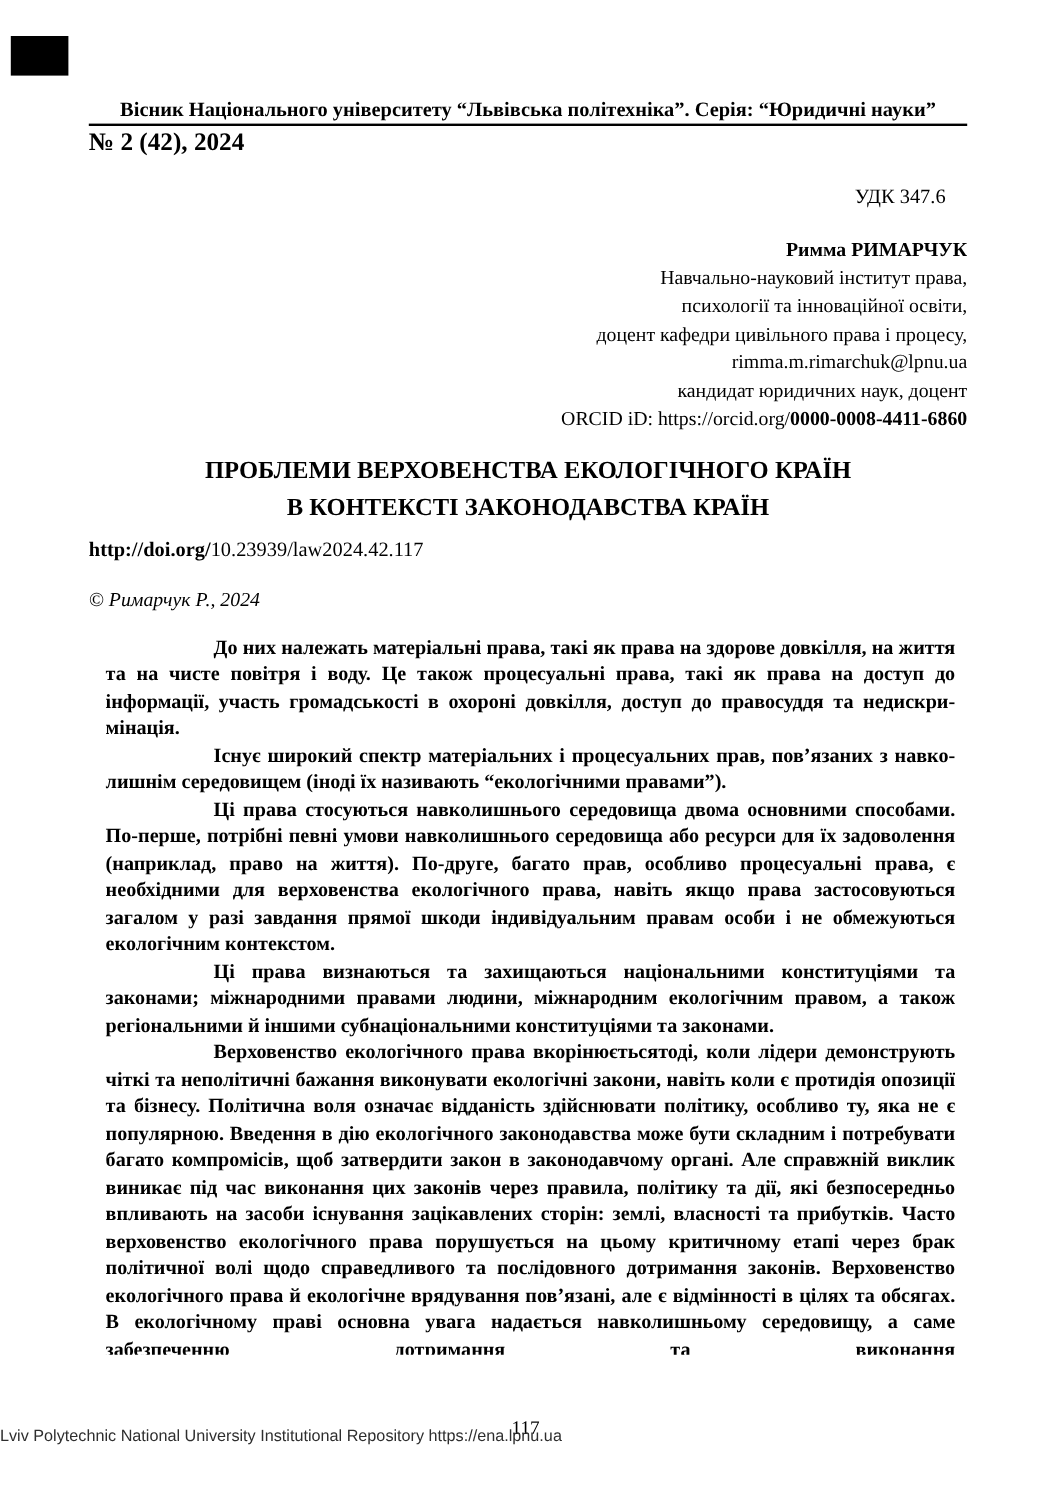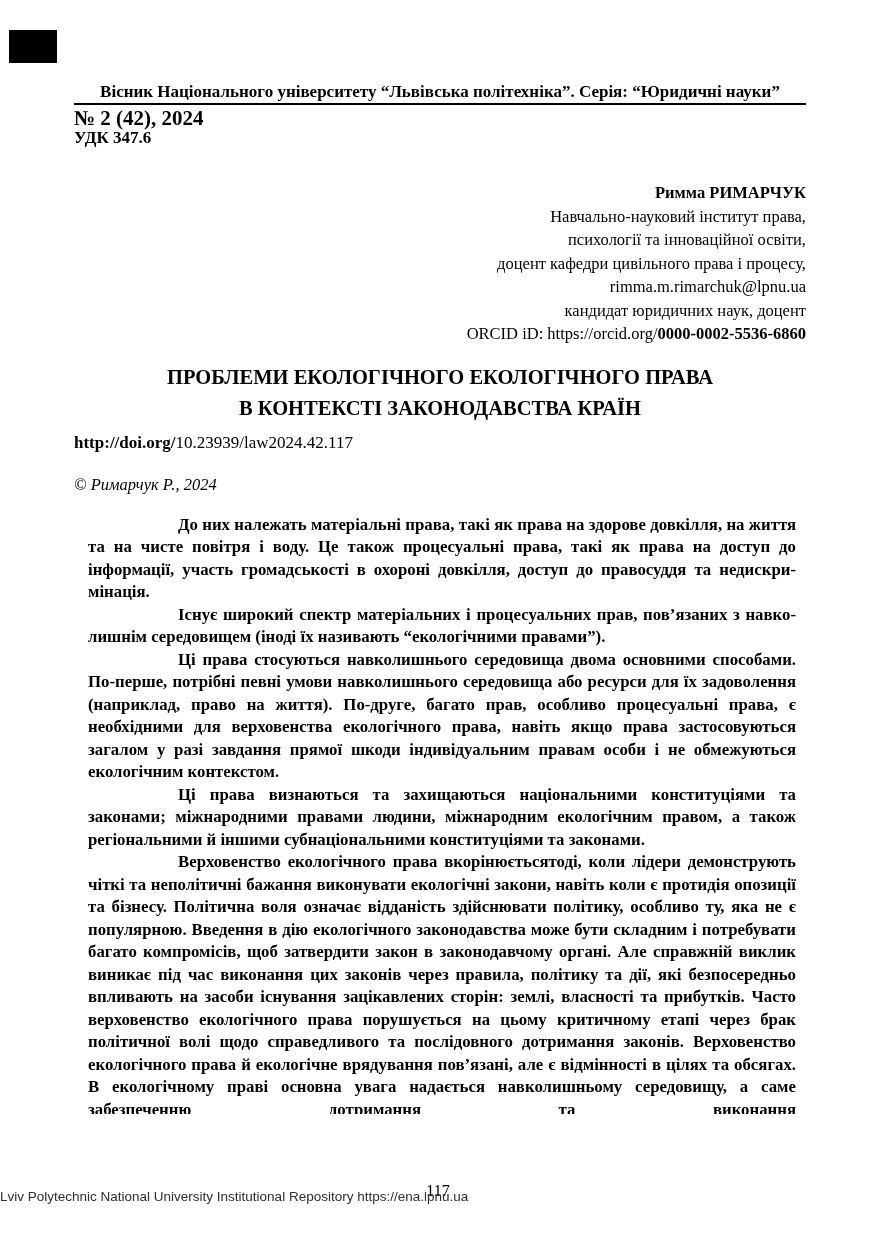--- a/index.html
+++ b/index.html
@@ -36,28 +36,29 @@
     border-bottom: 2.5px solid #000;
     margin-top: 2px;
   }
   .issue-line {
     font-weight: bold;
     font-size: 21px;
     line-height: 20px;
     margin-top: 3px;
   }
   .udc {
-    text-align: left;
+    margin-top: 26px;
+    text-align: right;
     padding-right: 18px;
-    font-weight: bold;
+    font-weight: normal;
     font-size: 17px;
     line-height: 20px;
   }
   .author-block {
-    margin-top: 33px;
+    margin-top: 22px;
     text-align: right;
     font-size: 16.5px;
     line-height: 23.5px;
   }
   .bold { font-weight: bold; }
   .article-title {
     margin-top: 16px;
     text-align: center;
     font-weight: bold;
     font-size: 20.5px;
@@ -127,25 +128,25 @@
 
     <div class="udc">УДК 347.6</div>
 
     <div class="author-block">
       <div class="bold">Римма РИМАРЧУК</div>
       <div>Навчально-науковий інститут права,</div>
       <div>психології та інноваційної освіти,</div>
       <div>доцент кафедри цивільного права і процесу,</div>
       <div>rimma.m.rimarchuk@lpnu.ua</div>
       <div>кандидат юридичних наук, доцент</div>
-      <div><span>ORCID iD: https://orcid.org/</span><span class="bold">0000-0002-5536-6860</span></div>
+      <div><span>ORCID iD: https://orcid.org/</span><span class="bold">0000-0008-4411-6860</span></div>
     </div>
 
     <h1 class="article-title">
-      <span>ПРОБЛЕМИ ЕКОЛОГІЧНОГО ЕКОЛОГІЧНОГО ПРАВА</span><br>
+      <span>ПРОБЛЕМИ ВЕРХОВЕНСТВА ЕКОЛОГІЧНОГО КРАЇН</span><br>
       <span>В КОНТЕКСТІ ЗАКОНОДАВСТВА КРАЇН</span>
     </h1>
 
     <div class="doi-line"><span class="bold">http://doi.org/</span><span>10.23939/law2024.42.117</span></div>
 
     <div class="copyright-line">© Римарчук Р., 2024</div>
 
     <div class="body-text">
       <p>До них належать матеріальні права, такі як права на здорове довкілля, на життя та на чисте повітря і воду. Це також процесуальні права, такі як права на доступ до інформації, участь громадськості в охороні довкілля, доступ до правосуддя та недискри­мінація.</p>
       <p>Існує широкий спектр матеріальних і процесуальних прав, пов’язаних з навко­лишнім середовищем (іноді їх називають “екологічними правами”).</p>

